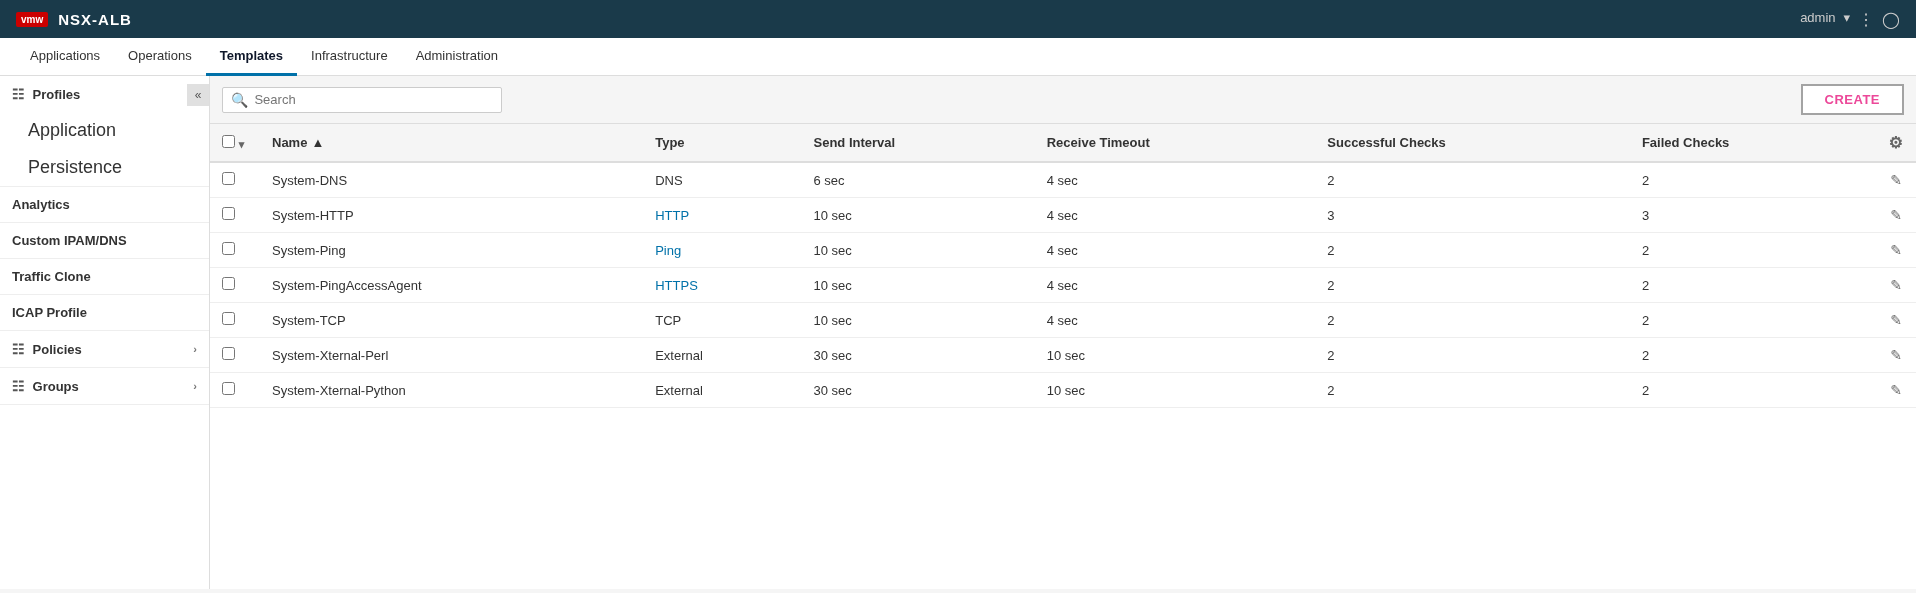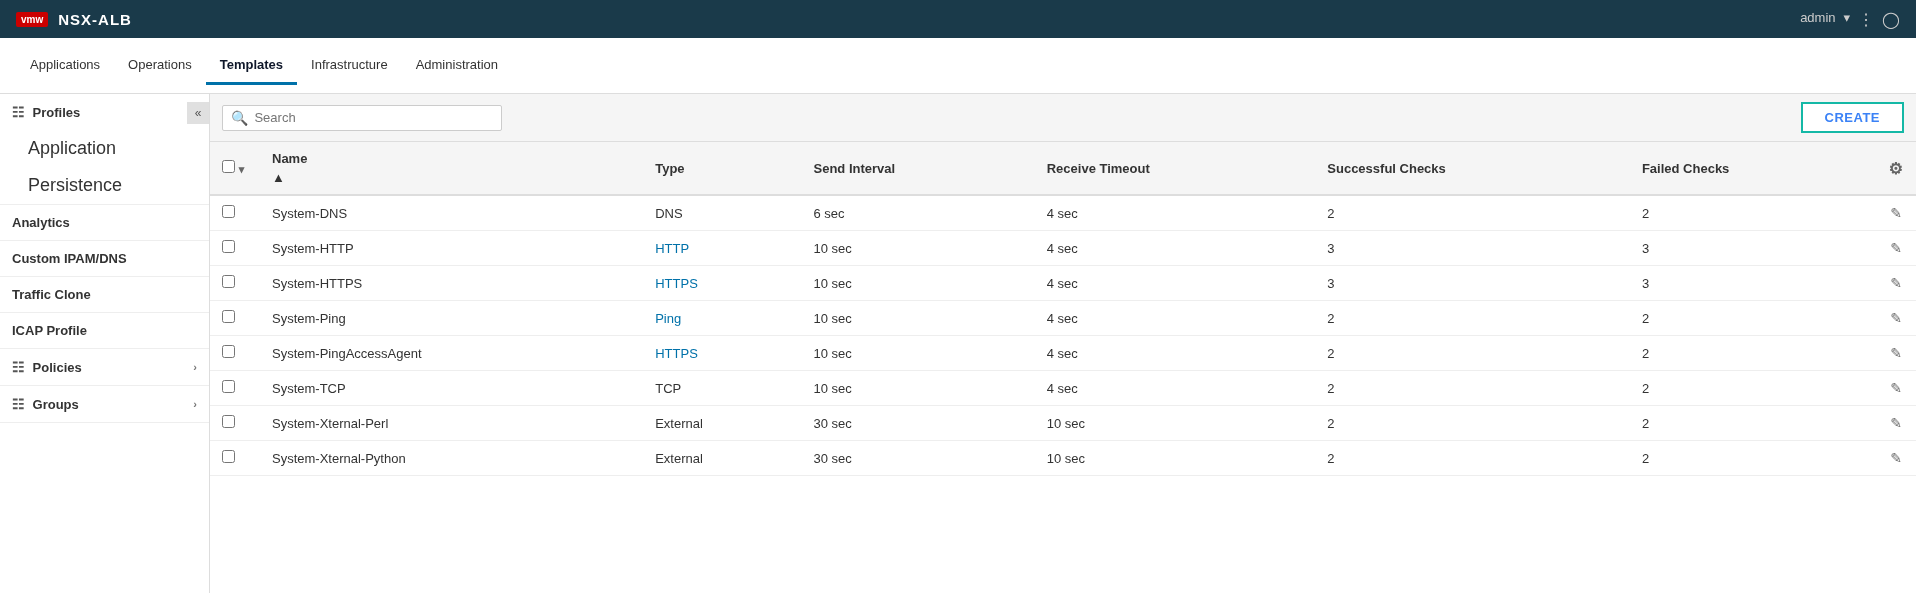--- a/index.html
+++ b/index.html
@@ -31,21 +31,21 @@
     }
     .top-bar-right { display: flex; align-items: flex-start; gap: 8px; color: #ccc; font-size: 13px; }
     .top-bar-right .username { color: #ccc; }
     .icon-dots { color: #ccc; font-size: 16px; cursor: pointer; }
     .icon-user { color: #ccc; font-size: 16px; }
 
     
     .sec-nav {
       background: #fff;
       border-bottom: 1px solid #ddd;
-      height: 56px;
+      height: 38px;
       display: flex;
       align-items: center;
       padding: 7px 16px;
     }
     .sec-nav a {
       text-decoration: none;
       color: #333;
       font-size: 13px;
       padding: 0 14px;
       height: 38px;
@@ -149,22 +149,22 @@
     .search-box input {
       border: none;
       outline: none;
       font-size: 13px;
       margin-left: 6px;
       width: 100%;
       background: transparent;
     }
     .create-btn {
       background: #fff;
-      border: 2px solid #14b8a6;
-      color: #3b82f6;
+      border: 2px solid #a3a3a3;
+      color: #ec4899;
       font-size: 13px;
       font-weight: 700;
       padding: 6px 22px;
       cursor: pointer;
       letter-spacing: 0.5px;
     }
 
     
     .table-container {
       flex: 1;
@@ -195,21 +195,21 @@
     tbody td {
       padding: 9px 12px;
       color: #333;
     }
     tbody td.link-cell { color: #0071a9; cursor: pointer; }
     .checkbox-cell { width: 50px; }
     .checkbox-cell input[type="checkbox"] { cursor: pointer; }
     .edit-icon { color: #666; cursor: pointer; font-size: 14px; }
     .settings-icon { color: #666; cursor: pointer; font-size: 16px; }
     .check-select-all { cursor: pointer; }
-    .sort-header { cursor: pointer; display: flex; gap: 4px; flex-direction: column; }
+    .sort-header { cursor: pointer; display: flex; align-items: center; gap: 4px; }
   </style>
 </head>
 <body>
 
 <div class="top-bar">
   <div class="top-bar-left">
     <span class="vmw-logo">vmw</span>
     <span class="app-title">NSX-ALB</span>
   </div>
   <div class="top-bar-right">
@@ -346,30 +346,20 @@
               <td>System-HTTP</td>
               <td class="link-cell">HTTP</td>
               <td>10 sec</td>
               <td>4 sec</td>
               <td>3</td>
               <td>3</td>
               <td style="text-align: center;"><span class="edit-icon">✎</span></td>
             </tr>
             <tr>
               <td class="checkbox-cell"><input type="checkbox" style=""></td>
-              <td>System-HTTPS</td>
-              <td class="link-cell">HTTPS</td>
-              <td>10 sec</td>
-              <td>4 sec</td>
-              <td>3</td>
-              <td>3</td>
-              <td style="text-align: center;"><span class="edit-icon">✎</span></td>
-            </tr>
-            <tr>
-              <td class="checkbox-cell"><input type="checkbox" style=""></td>
               <td>System-Ping</td>
               <td class="link-cell">Ping</td>
               <td>10 sec</td>
               <td>4 sec</td>
               <td>2</td>
               <td>2</td>
               <td style="text-align: center;"><span class="edit-icon">✎</span></td>
             </tr>
             <tr>
               <td class="checkbox-cell"><input type="checkbox" style=""></td>

